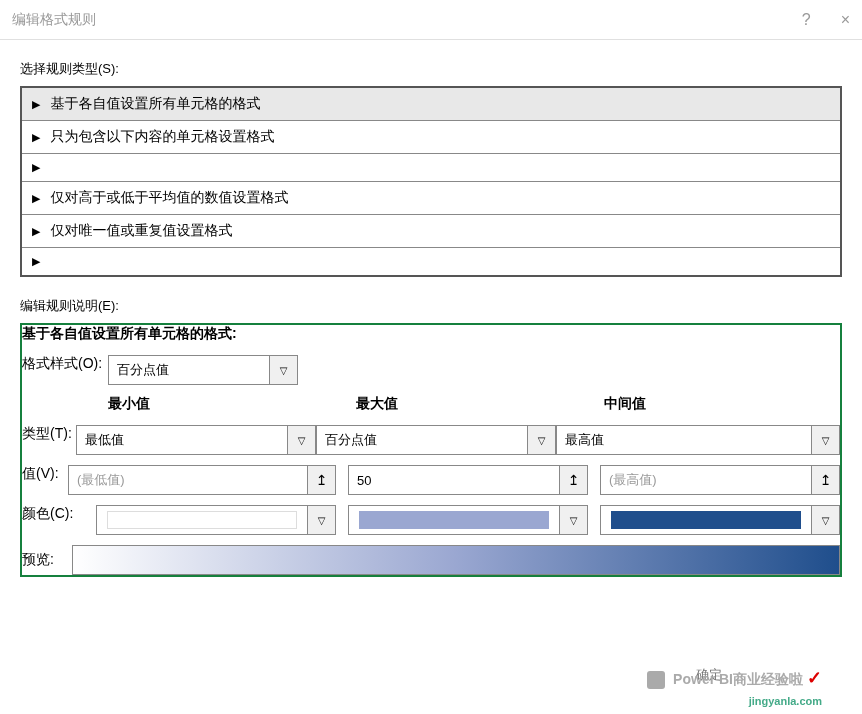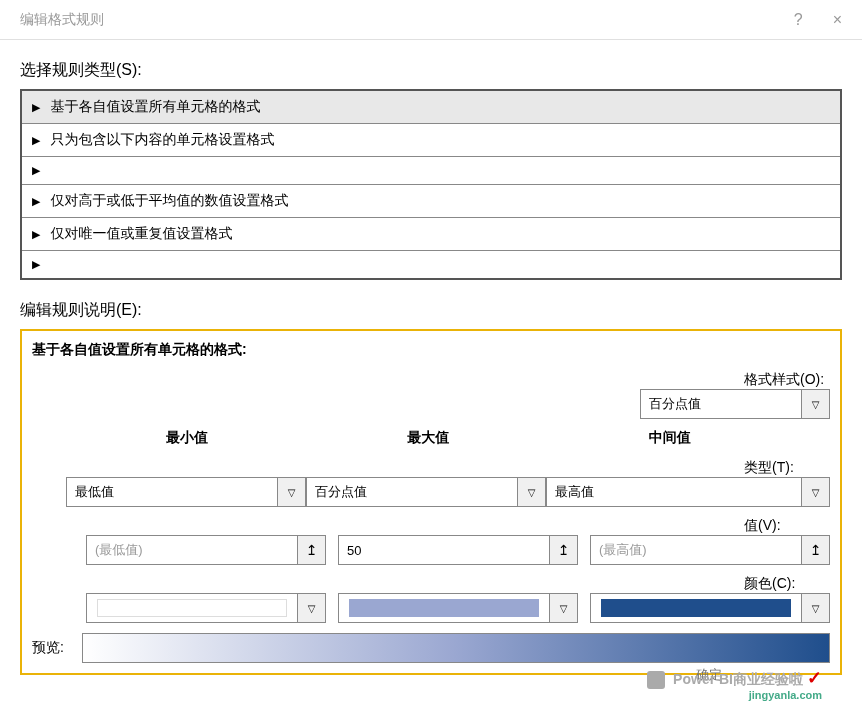--- a/index.html
+++ b/index.html
@@ -1,57 +1,57 @@
 <!DOCTYPE html>
 <html><head>
   <meta charset="utf-8">
   <style>
     * { box-sizing: border-box; margin: 0; padding: 0; }
     body { font-family: "Microsoft YaHei", "SimSun", sans-serif; font-size: 13px; background: #fff; width: 862px; height: 714px; position: relative; }
     
-    .titlebar { display: flex; align-items: center; height: 40px; padding: 0 20px; border-bottom: 1px solid #e0e0e0; }
+    .titlebar { display: flex; align-items: center; height: 40px; padding: 0 12px; border-bottom: 1px solid #e0e0e0; }
     .titlebar-title { color: #999; font-size: 14px; }
     .titlebar-btns { margin-left: auto; display: flex; gap: 30px; color: #999; font-size: 16px; }
     .titlebar-btns span { cursor: pointer; }
     
     .content { padding: 20px; }
-    .section-label { margin-bottom: 8px; font-size: 16px; }
+    .section-label { margin-bottom: 8px; font-size: 13px; }
     
     .rule-list { border: 2px solid #555; background: #fff; margin-bottom: 20px; }
     .rule-item { padding: 7px 10px; border-bottom: 1px solid #888; display: flex; align-items: center; gap: 10px; cursor: pointer; font-size: 14px; }
     .rule-item:last-child { border-bottom: none; }
     .rule-item.selected { background: #e8e8e8; }
     .arrow { font-size: 11px; }
     
-    .desc-panel { border: 2px solid #eab308; padding: 10px; }
+    .desc-panel { border: 2px solid #15803d; padding: 0; }
     .desc-title { font-weight: bold; margin-bottom: 12px; font-size: 14px; }
     
-    .form-row { display: flex; align-items: flex-end; margin-bottom: 10px; flex-direction: column; }
+    .form-row { display: flex; align-items: flex-start; margin-bottom: 10px; }
     .row-label { width: 86px; font-size: 14px; }
     
     .select-box { border: 1px solid #888; height: 30px; display: flex; align-items: center; padding: 0 8px; position: relative; background: #fff; }
     .select-box .dd { position: absolute; right: 0; top: 0; bottom: 0; width: 28px; border-left: 1px solid #888; display: flex; align-items: center; justify-content: center; font-size: 10px; background: #f0f0f0; }
     .select-box .collapse-btn { position: absolute; right: 0; top: 0; bottom: 0; width: 28px; border-left: 1px solid #888; display: flex; align-items: center; justify-content: center; font-size: 14px; background: #f0f0f0; }
     
     .three-col { display: flex; gap: 12px; margin-left: 86px; margin-bottom: 6px; }
     .col { width: 240px; }
-    .col-header { font-weight: bold; margin-bottom: 6px; font-size: 14px; margin-left: 48px; }
+    .col-header { font-weight: bold; margin-bottom: 6px; font-size: 14px; }
     
     .placeholder-txt { color: #999; }
     
     .color-swatch { flex: 1; height: 18px; margin: auto 30px auto 2px; }
     .swatch-min { background: #ffffff; border: 1px solid #ddd; }
     .swatch-mid { background: #9aa7d1; }
     .swatch-max { background: #1f4e8c; }
     
     .preview-row { display: flex; align-items: center; margin-top: 8px; justify-content: space-between; }
     .preview-bar { flex: 1; height: 30px; border: 1px solid #888; background: linear-gradient(to right, #ffffff 0%, #9aa7d1 50%, #1f4e8c 100%); }
     
     .watermark { position: absolute; right: 40px; bottom: 25px; color: #aaa; font-size: 14px; font-weight: bold; pointer-events: none; }
-    .watermark .wm2 { position: absolute; right: 0; top: 22px; font-size: 11px; color: #4a8; }
+    .watermark .wm2 { position: absolute; right: 0; top: 28px; font-size: 11px; color: #4a8; }
     .wm-btn { position: absolute; right: 140px; bottom: 30px; color: #737373; }
     .wm-check { color: #d00; font-size: 18px; }
     .wechat-icon { display: inline-flex; width: 18px; height: 18px; background: #aaa; border-radius: 3px; vertical-align: middle; margin-right: 4px; }
   </style>
 </head>
 <body>
 
 <div class="titlebar">
   <span class="titlebar-title">编辑格式规则</span>
   <div class="titlebar-btns">
@@ -121,21 +121,21 @@
         <div class="select-box" style="width:284px">
           <span>最高值</span>
           <span class="dd">▽</span>
         </div>
       </div>
     </div>
 
     <div class="form-row">
       <div class="row-label">值(V):</div>
       <div style="display:flex; gap:12px">
-        <div class="select-box" style="width:240px">
+        <div class="select-box" style="width:268px">
           <span class="placeholder-txt">(最低值)</span>
           <span class="collapse-btn">↥</span>
         </div>
         <div class="select-box" style="width:240px">
           <span>50</span>
           <span class="collapse-btn">↥</span>
         </div>
         <div class="select-box" style="width:240px">
           <span class="placeholder-txt">(最高值)</span>
           <span class="collapse-btn">↥</span>

